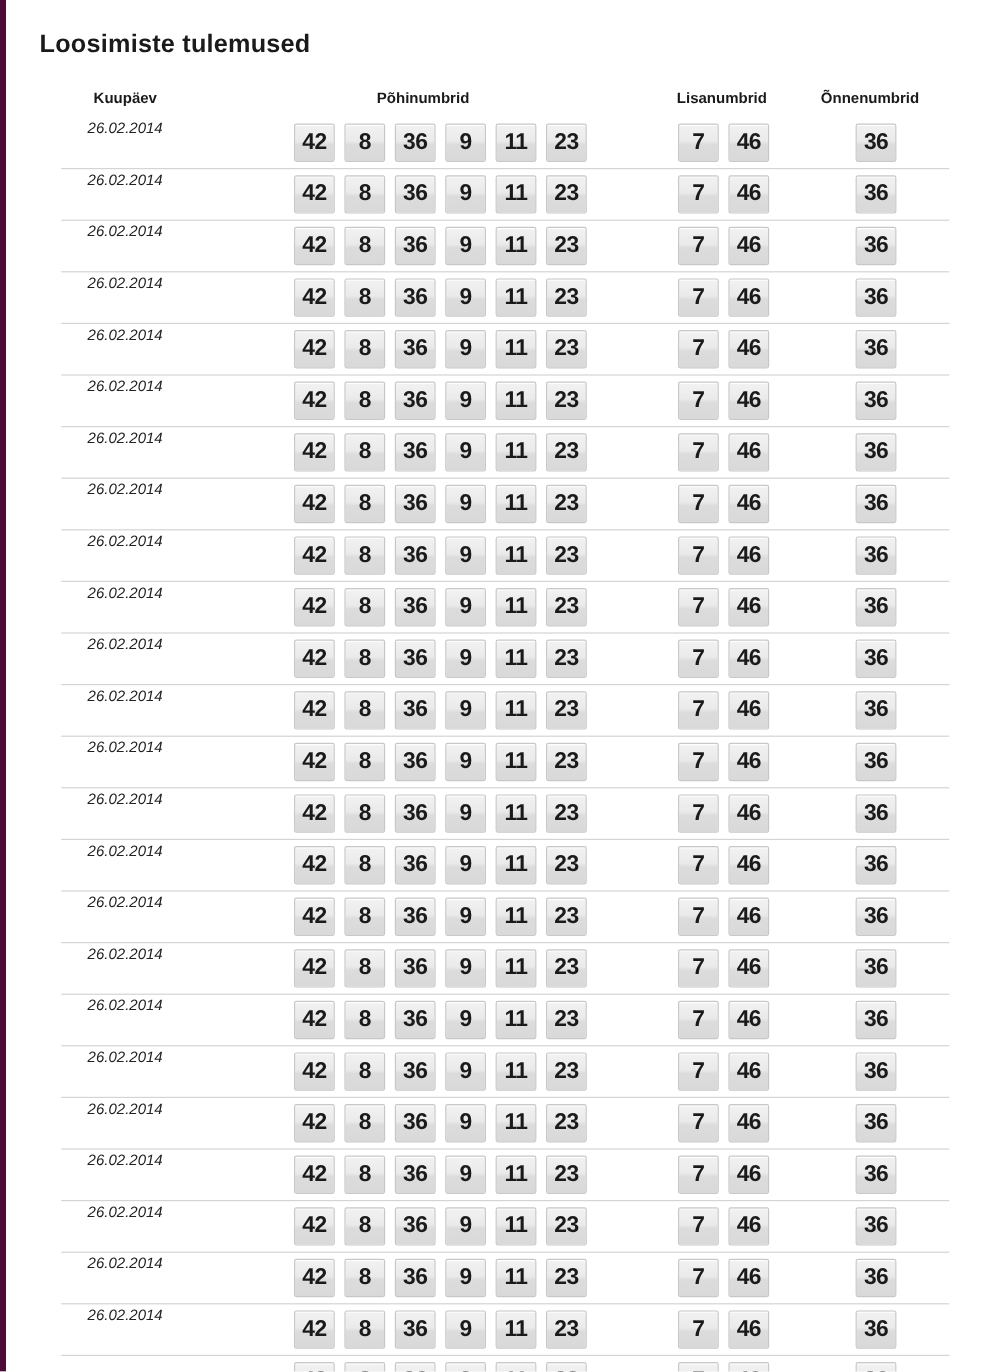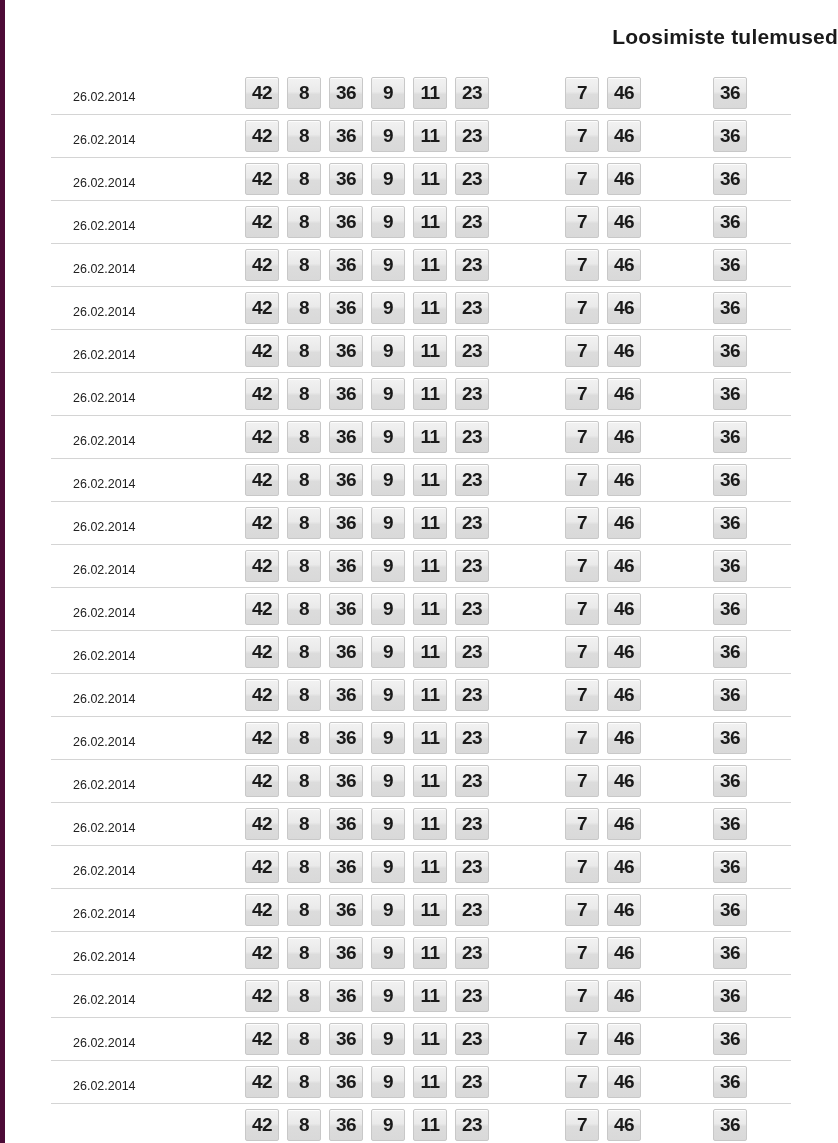--- a/index.html
+++ b/index.html
@@ -28,21 +28,21 @@
   #page {
     position: absolute;
     left: 5px;
     top: 0;
     width: 833px;
     height: 1143px;
     background: #ffffff;
   }
 
   #page-title {
-    text-align: right;
+    text-align: left;
     font-size: 21px;
     font-weight: 600;
     color: #1a1a1a;
     letter-spacing: 0.2px;
     padding-top: 25px;
     margin: 0;
     padding-left: 28px;
   }
 
   
@@ -75,24 +75,25 @@
     height: 42px;
     border-top: 1px solid #d4d4d4;
   }
   .draw-row:first-of-type {
     border-top: none;
   }
 
   .cell-date {
     position: absolute;
     left: 22px;
-    top: 18px;
+    top: 2px;
     font-size: 12.5px;
     color: #222222;
     white-space: nowrap;
+    font-style: italic;
   }
 
   .ball-group {
     position: absolute;
     top: 5px;
     display: flex;
     gap: 8px;
   }
   .group-main  { left: 175px; margin-left: 19px; }
   .group-bonus { left: 514px; }
@@ -119,20 +120,26 @@
 <body>
 
 <div id="left-accent"></div>
 
 <div id="page">
 
   <h1 id="page-title">Loosimiste tulemused</h1>
 
   <div id="results-table">
 
+    <div class="head-row">
+      <div class="head-cell head-date">Kuupäev</div>
+      <div class="head-cell head-main">Põhinumbrid</div>
+      <div class="head-cell head-bonus">Lisanumbrid</div>
+      <div class="head-cell head-lucky">Õnnenumbrid</div>
+    </div>
 
     <div id="rows-container">
         <div class="draw-row">
           <div class="cell-date">26.02.2014</div>
           <div class="ball-group group-main">
             <div class="ball">42</div>
             <div class="ball">8</div>
             <div class="ball">36</div>
             <div class="ball">9</div>
             <div class="ball">11</div>

